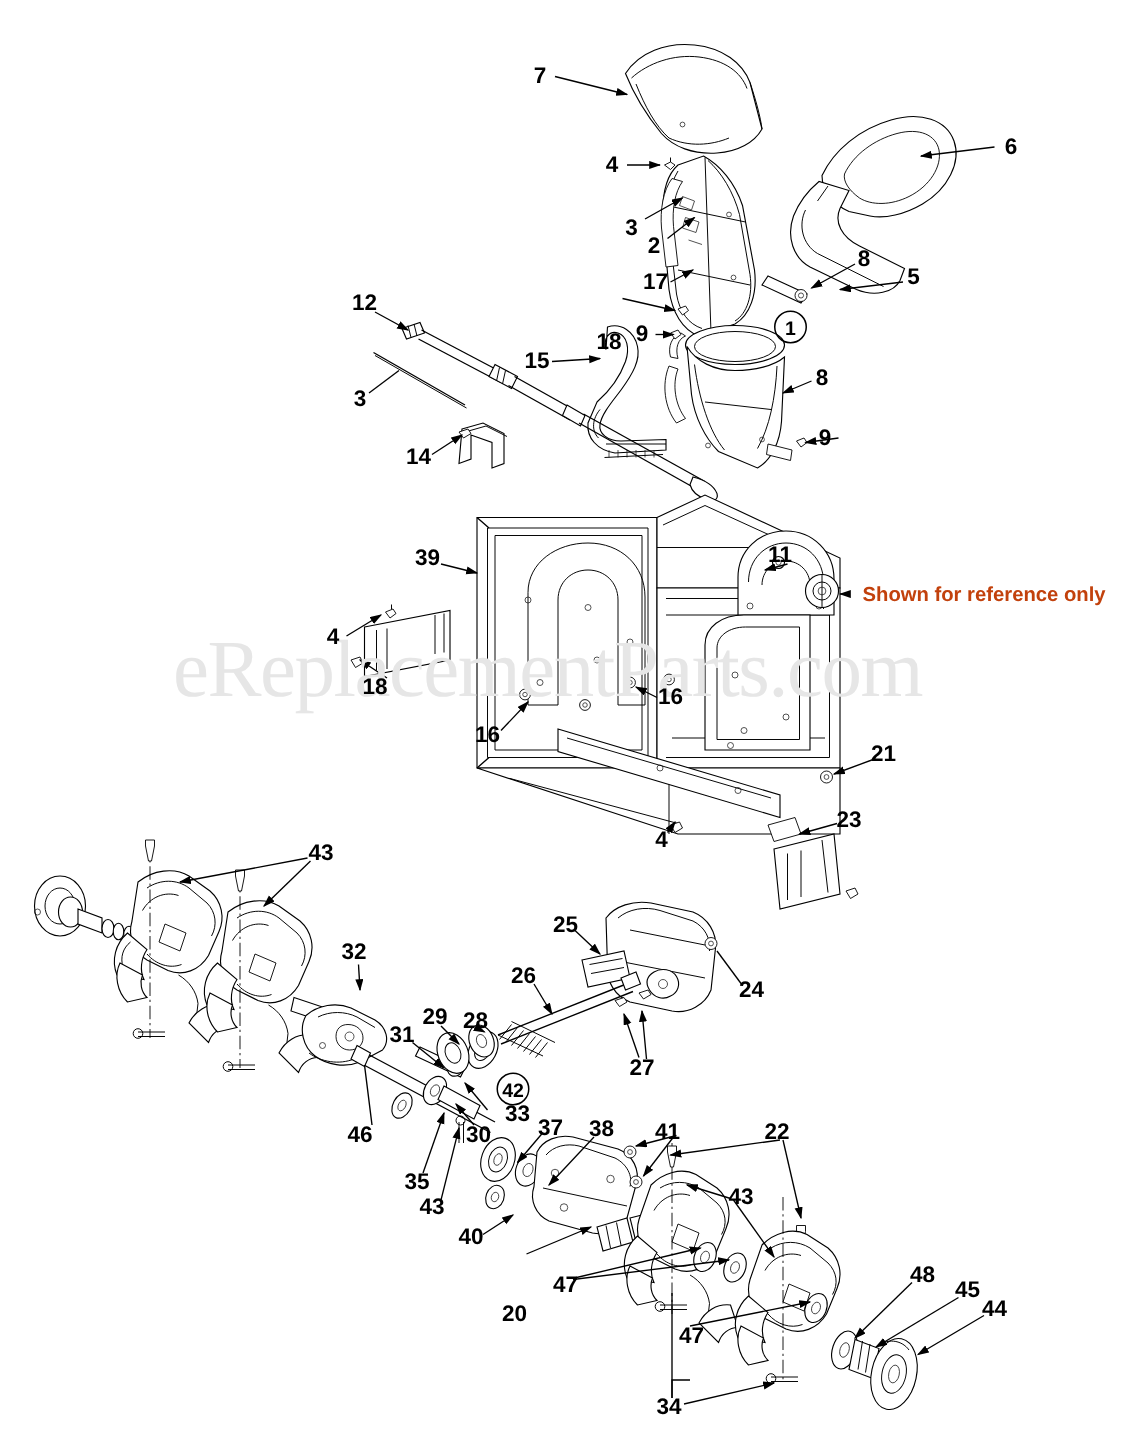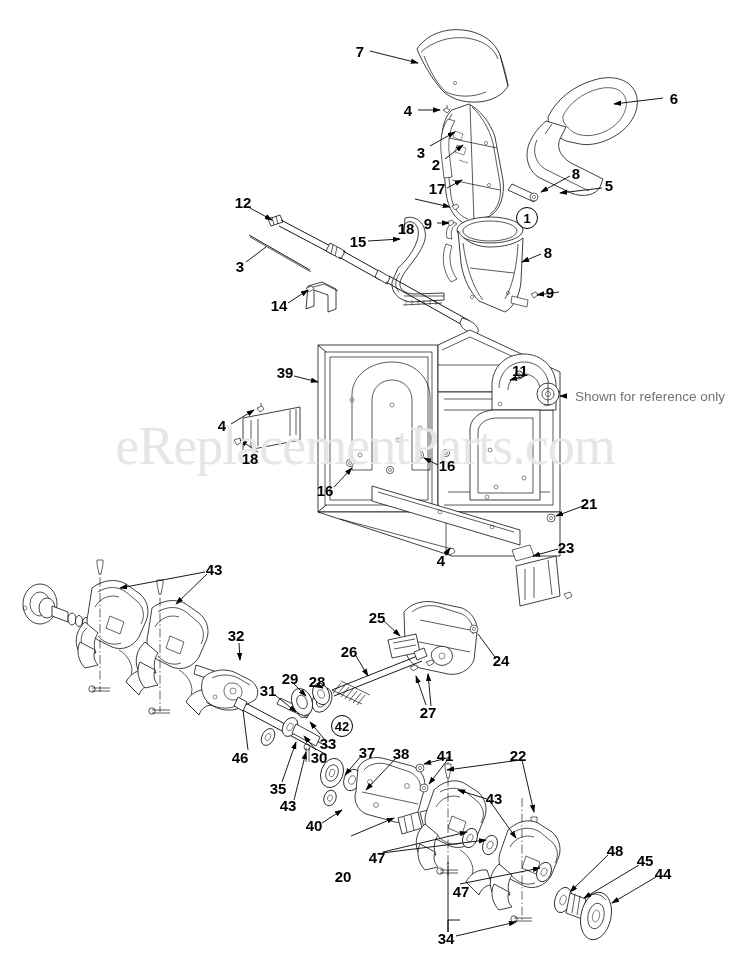--- a/index.html
+++ b/index.html
@@ -65,22 +65,22 @@
     border-radius:50%;
     display:flex;
     align-items:center;
     justify-content:center;
     font-size:13px;
   }
   .note{
     position:absolute;
     font-family:"Liberation Sans", sans-serif;
     font-size:13.5px;
-    font-weight:400;
-    color:#737373;
+    font-weight:700;
+    color:#c2410c;
     white-space:nowrap;
     transform:translate(0,-50%);
   }
   svg .ln{ stroke:#000; stroke-width:0.9; fill:none; }
   svg .ln-thin{ stroke:#000; stroke-width:0.65; fill:none; }
   svg .ln-hair{ stroke:#1a1a1a; stroke-width:0.5; fill:none; }
   svg .leader{ stroke:#000; stroke-width:0.9; fill:none; }
   svg .centerline{ stroke:#000; stroke-width:0.6; fill:none; stroke-dasharray:9 2.5 1.5 2.5; }
   svg .fillw{ fill:#ffffff; stroke:#000; stroke-width:0.75; }
   svg .fillw-thin{ fill:#ffffff; stroke:#000; stroke-width:0.6; }
@@ -616,21 +616,21 @@
       <div class="callout" style="left: 214px; top: 569px;">43</div>
       <div class="callout" style="left: 236px; top: 635px;">32</div>
       <div class="callout" style="left: 377px; top: 617px;">25</div>
       <div class="callout" style="left: 501px; top: 660px;">24</div>
       <div class="callout" style="left: 349px; top: 651px;">26</div>
       <div class="callout" style="left: 290px; top: 678px;">29</div>
       <div class="callout" style="left: 317px; top: 681px;">28</div>
       <div class="callout" style="left: 268px; top: 690px;">31</div>
       <div class="callout" style="left: 428px; top: 712px;">27</div>
       <div class="callout circled" style="left: 342px; top: 726px;">42</div>
-      <div class="callout" style="left: 328px; top: 743px;">33</div>
+      <div class="callout" style="left: 345px; top: 743px;">33</div>
       <div class="callout" style="left: 319px; top: 757px;">30</div>
       <div class="callout" style="left: 240px; top: 757px;">46</div>
       <div class="callout" style="left: 367px; top: 752px;">37</div>
       <div class="callout" style="left: 401px; top: 753px;">38</div>
       <div class="callout" style="left: 445px; top: 755px;">41</div>
       <div class="callout" style="left: 518px; top: 755px;">22</div>
       <div class="callout" style="left: 278px; top: 788px;">35</div>
       <div class="callout" style="left: 288px; top: 805px;">43</div>
       <div class="callout" style="left: 314px; top: 825px;">40</div>
       <div class="callout" style="left: 343px; top: 840px; margin-top: 36px;">20</div>

